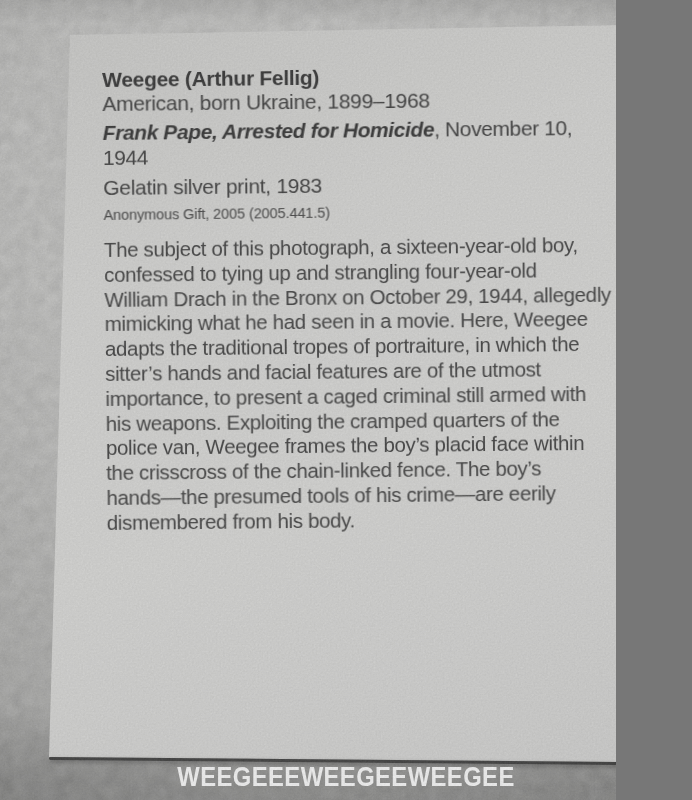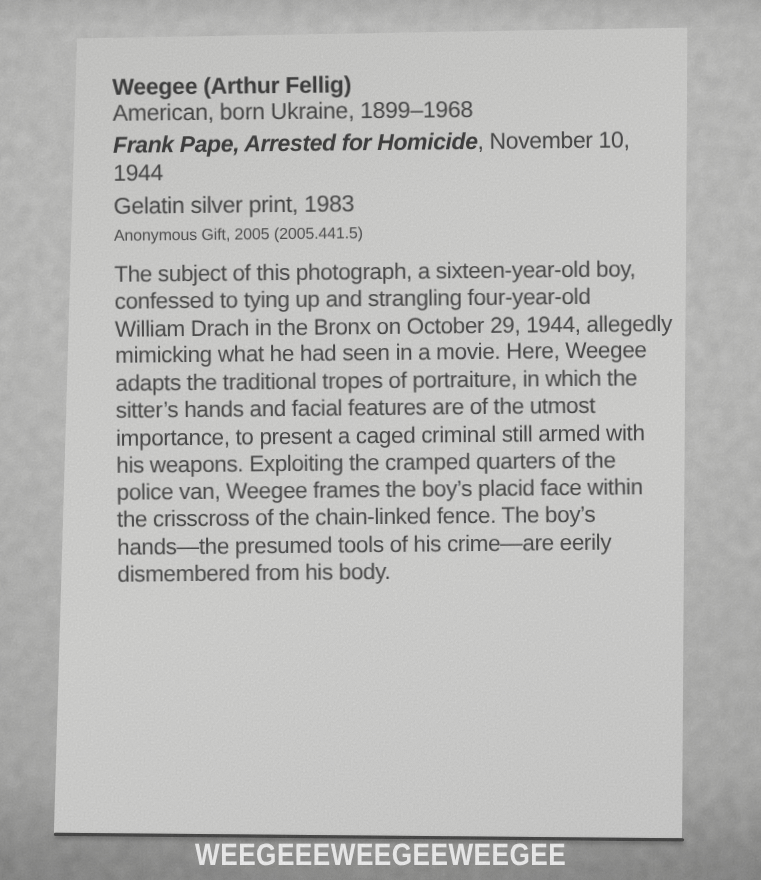--- a/index.html
+++ b/index.html
@@ -1,18 +1,18 @@
 <!DOCTYPE html>
 <html><head>
 <meta charset="utf-8">
 <style>
   html,body{margin:0;padding:0;background:#777;}
   .photo{
     position:relative;
-    width:692px;height:800px;
+    width:616px;height:800px;
     overflow:hidden;
     font-family:"Liberation Sans","DejaVu Sans",sans-serif;
     background:
       linear-gradient(180deg, rgba(0,0,0,0.10) 0%, rgba(0,0,0,0) 3%),
       linear-gradient(180deg, rgba(0,0,0,0) 88%, rgba(0,0,0,0.18) 98%),
       radial-gradient(ellipse 125% 95% at 52% 26%, #d3d3d1 0%, #c9c9c7 40%, #b3b3b1 72%, #949492 100%);
   }
   svg.texture{position:absolute;left:0;top:0;width:692px;height:800px;pointer-events:none;}
   .card-shape{
     position:absolute;left:0;top:0;width:692px;height:800px;

